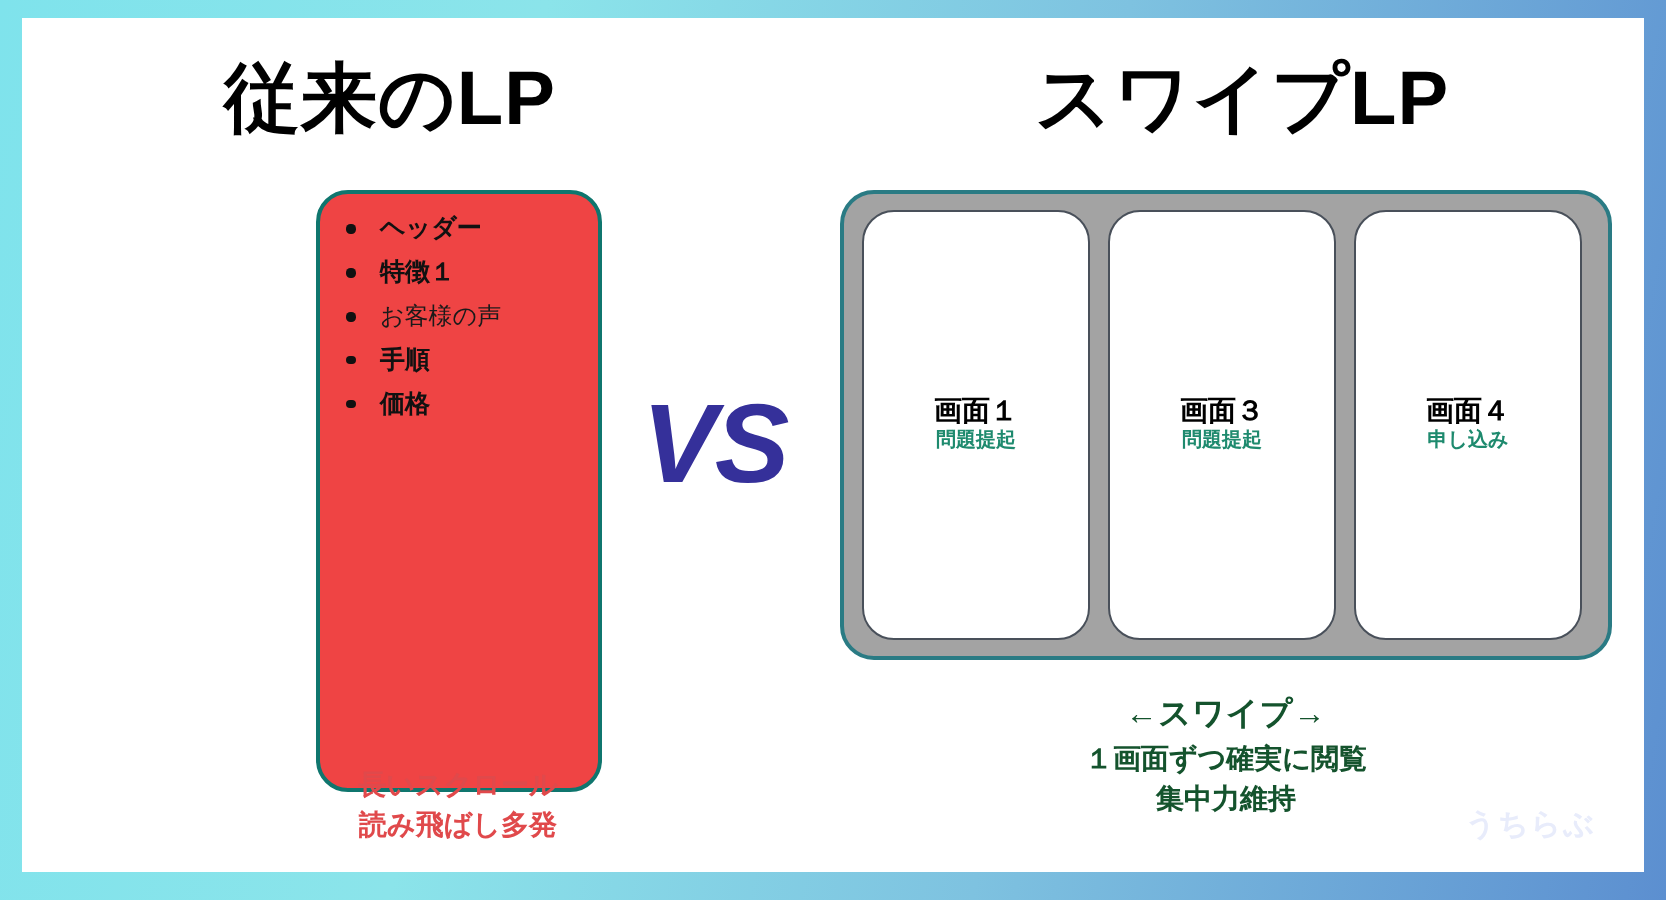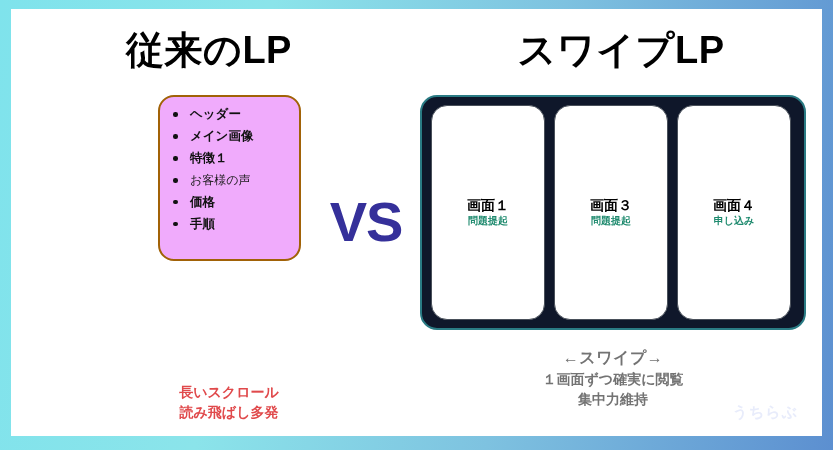--- a/index.html
+++ b/index.html
@@ -29,32 +29,32 @@
   .col-title {
     position: absolute;
     text-align: center;
     font-weight: bold;
     color: #000000;
     font-size: 38px;
     line-height: 1;
     letter-spacing: 0.5px;
     white-space: nowrap;
   }
-  #title-left  { left: 18px;  top: 22px;  width: 360px; }
+  #title-left  { left: 4px;  top: 22px;  width: 360px; }
   #title-right { left: 410px; top: 22px;  width: 400px; }
 
   
   #legacy-box {
     position: absolute;
     left: 147px;
     top: 86px;
     width: 143px;
-    height: 166px;
-    background: #f0abfc;
-    border: 2px solid #a16207;
+    height: 301px;
+    background: #ef4444;
+    border: 2px solid #0f766e;
     border-radius: 16px;
     box-sizing: border-box;
     padding: 11px 6px 6px 10px;
   }
   #legacy-list {
     list-style: none;
     margin: 0;
     padding: 0;
   }
   #legacy-list li {
@@ -84,37 +84,37 @@
   }
 
   
   #vs {
     position: absolute;
     left: 310px;
     top: 178px;
     width: 90px;
     height: 70px;
     font-size: 56px;
+    font-style: italic;
     font-weight: bold;
     color: #35309a;
     letter-spacing: -1px;
     line-height: 70px;
-    text-align: center;
     -webkit-text-stroke: 3px #ffffff;
     paint-order: stroke fill;
   }
 
   
   #swipe-frame {
     position: absolute;
     left: 409px;
     top: 86px;
     width: 386px;
     height: 235px;
-    background: #0f172a;
+    background: #a3a3a3;
     border: 2px solid #2a7b84;
     border-radius: 17px;
     box-sizing: border-box;
     display: flex;
     align-items: center;
     justify-content: space-between;
     padding: 8px 9px;
   }
   .screen-card {
     flex: 1 1 0;
@@ -163,21 +163,21 @@
     width: 200px;
     font-size: 14px;
     color: #e0494b;
     margin-top: 34px;
   }
   #caption-right {
     left: 502px;
     top: 338px;
     width: 200px;
     font-size: 14px;
-    color: #737373;
+    color: #14532d;
   }
   #caption-right .lead {
     font-size: 16px;
     letter-spacing: 0.5px;
   }
 
   
   #watermark {
     position: absolute;
     right: 24px;
@@ -198,33 +198,30 @@
     <div class="col-title" id="title-left">従来のLP</div>
 
     <div class="col-title" id="title-right">スワイプLP</div>
 
     <div id="legacy-box">
       <ul id="legacy-list">
         <li>
           <span>ヘッダー</span>
         </li>
         <li>
-          <span>メイン画像</span>
-        </li>
-        <li>
           <span>特徴１</span>
         </li>
         <li class="soft">
           <span>お客様の声</span>
         </li>
         <li>
+          <span>手順</span>
+        </li>
+        <li>
           <span>価格</span>
-        </li>
-        <li>
-          <span>手順</span>
         </li>
       </ul>
     </div>
 
     <div id="vs">VS</div>
 
     <div id="swipe-frame">
       <div class="screen-card">
         <div class="card-num">画面１</div>
         <div class="card-label">問題提起</div>

